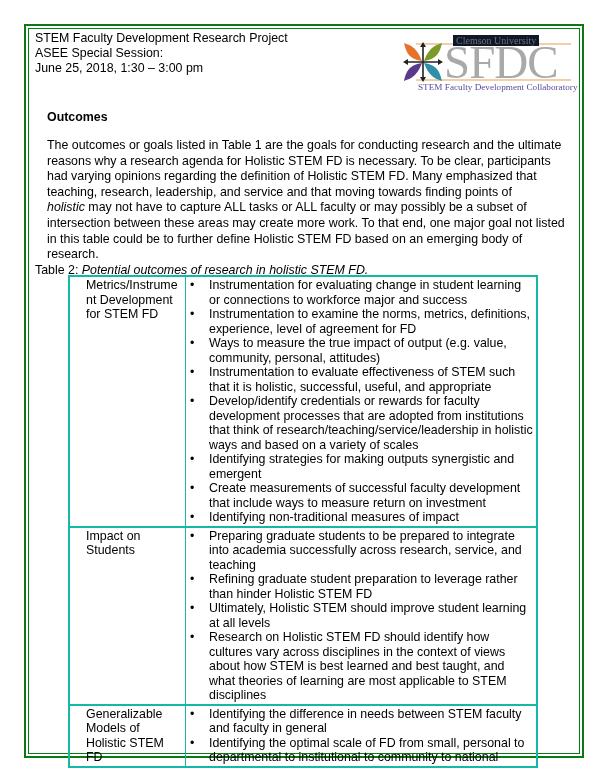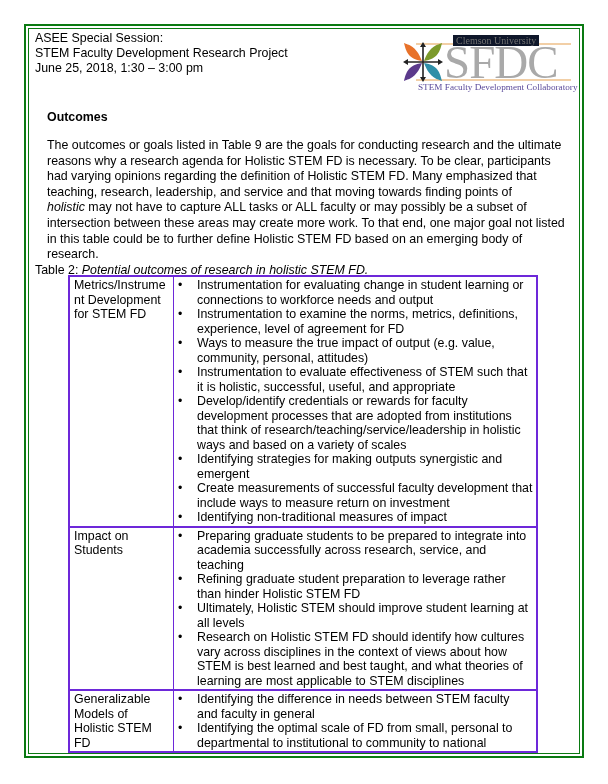--- a/index.html
+++ b/index.html
@@ -21,36 +21,36 @@
   .logo .tag { position: absolute; left: 16px; top: 47px; font-family: "Liberation Serif", serif;
                font-size: 9.2px; color: #5a4a9a; white-space: nowrap; }
   .logo svg.mark { position: absolute; left: 0px; top: 6px; }
   .section-title { position: absolute; left: 47px; top: 110px; font-weight: bold; font-size: 12.4px; }
   .para { position: absolute; left: 47px; top: 138px; width: 510px; font-size: 12.4px; line-height: 15.6px; }
   .para .line { white-space: nowrap; display: block; }
   .caption { position: absolute; left: 35px; top: 263px; font-size: 12.4px; white-space: nowrap; }
   .caption i { font-style: italic; }
   table.outcomes { position: absolute; left: 68px; top: 275px; width: 470px;
                    border-collapse: collapse; font-size: 12.4px; line-height: 14.5px; }
-  table.outcomes td { border: 2px solid #6d28d9; vertical-align: top; padding: 1px 3px 1px 4px; }
+  table.outcomes td { border: 2px solid #14b8a6; vertical-align: top; padding: 1px 3px 1px 16px; }
   table.outcomes td.cat { width: 96px; border-right-width: 1px; }
   table.outcomes td.items { border-left-width: 1px; padding-left: 0; }
   ul.bullets { margin: 0; padding: 0; list-style: none; }
   ul.bullets li { position: relative; padding-left: 23px; }
   ul.bullets li .dot { position: absolute; left: 4px; top: 0px; }
 </style>
 </head>
 <body>
 
 <div class="frame-outer"></div>
 <div class="frame-inner"></div>
 
 <div class="header">
+  <div>STEM Faculty Development Research Project</div>
   <div>ASEE Special Session:</div>
-  <div>STEM Faculty Development Research Project</div>
   <div>June 25, 2018, 1:30 – 3:00 pm</div>
 </div>
 
 <div class="logo">
   <div class="topline"></div>
   <div class="botline"></div>
   <span class="univ">Clemson University</span>
   <svg class="mark" width="42" height="42" viewBox="0 0 42 42">
     <path d="M20 20 C 14 4, 6 4, 2 2 C 4 10, 6 18, 20 20 Z" fill="#e8722a"></path>
     <path d="M22 20 C 28 4, 36 4, 40 2 C 38 10, 36 18, 22 20 Z" fill="#7c9a2b"></path>
@@ -60,39 +60,39 @@
     <line x1="3" y1="21" x2="39" y2="21" stroke="#222" stroke-width="1.6"></line>
     <path d="M21 1 L18 6 L24 6 Z M21 41 L18 36 L24 36 Z M1 21 L6 18 L6 24 Z M41 21 L36 18 L36 24 Z" fill="#222"></path>
   </svg>
   <span class="sfdc">SFDC</span>
   <span class="tag">STEM Faculty Development Collaboratory</span>
 </div>
 
 <div class="section-title">Outcomes</div>
 
 <div class="para">
-  <span class="line">The outcomes or goals listed in Table 9 are the goals for conducting research and the ultimate</span>
+  <span class="line">The outcomes or goals listed in Table 1 are the goals for conducting research and the ultimate</span>
   <span class="line">reasons why a research agenda for Holistic STEM FD is necessary. To be clear, participants</span>
   <span class="line">had varying opinions regarding the definition of Holistic STEM FD. Many emphasized that</span>
   <span class="line">teaching, research, leadership, and service and that moving towards finding points of</span>
   <span class="line"><i>holistic</i><span> may not have to capture ALL tasks or ALL faculty or may possibly be a subset of</span></span>
   <span class="line">intersection between these areas may create more work. To that end, one major goal not listed</span>
   <span class="line">in this table could be to further define Holistic STEM FD based on an emerging body of</span>
   <span class="line">research.</span>
 </div>
 
 <div class="caption"><span>Table 2: </span><i>Potential outcomes of research in holistic STEM FD.</i></div>
 
 <table class="outcomes">
   <tbody id="outcomes-body">
       <tr>
         <td class="cat">Metrics/Instrume nt Development for STEM FD</td>
         <td class="items">
           <ul class="bullets">
-            <li><span class="dot">•</span><span>Instrumentation for evaluating change in student learning or connections to workforce needs and output</span></li>
+            <li><span class="dot">•</span><span>Instrumentation for evaluating change in student learning or connections to workforce major and success</span></li>
             <li><span class="dot">•</span><span>Instrumentation to examine the norms, metrics, definitions, experience, level of agreement for FD</span></li>
             <li><span class="dot">•</span><span>Ways to measure the true impact of output (e.g. value, community, personal, attitudes)</span></li>
             <li><span class="dot">•</span><span>Instrumentation to evaluate effectiveness of STEM such that it is holistic, successful, useful, and appropriate</span></li>
             <li><span class="dot">•</span><span>Develop/identify credentials or rewards for faculty development processes that are adopted from institutions that think of research/teaching/service/leadership in holistic ways and based on a variety of scales</span></li>
             <li><span class="dot">•</span><span>Identifying strategies for making outputs synergistic and emergent</span></li>
             <li><span class="dot">•</span><span>Create measurements of successful faculty development that include ways to measure return on investment</span></li>
             <li><span class="dot">•</span><span>Identifying non-traditional measures of impact</span></li>
           </ul>
         </td>
       </tr>

